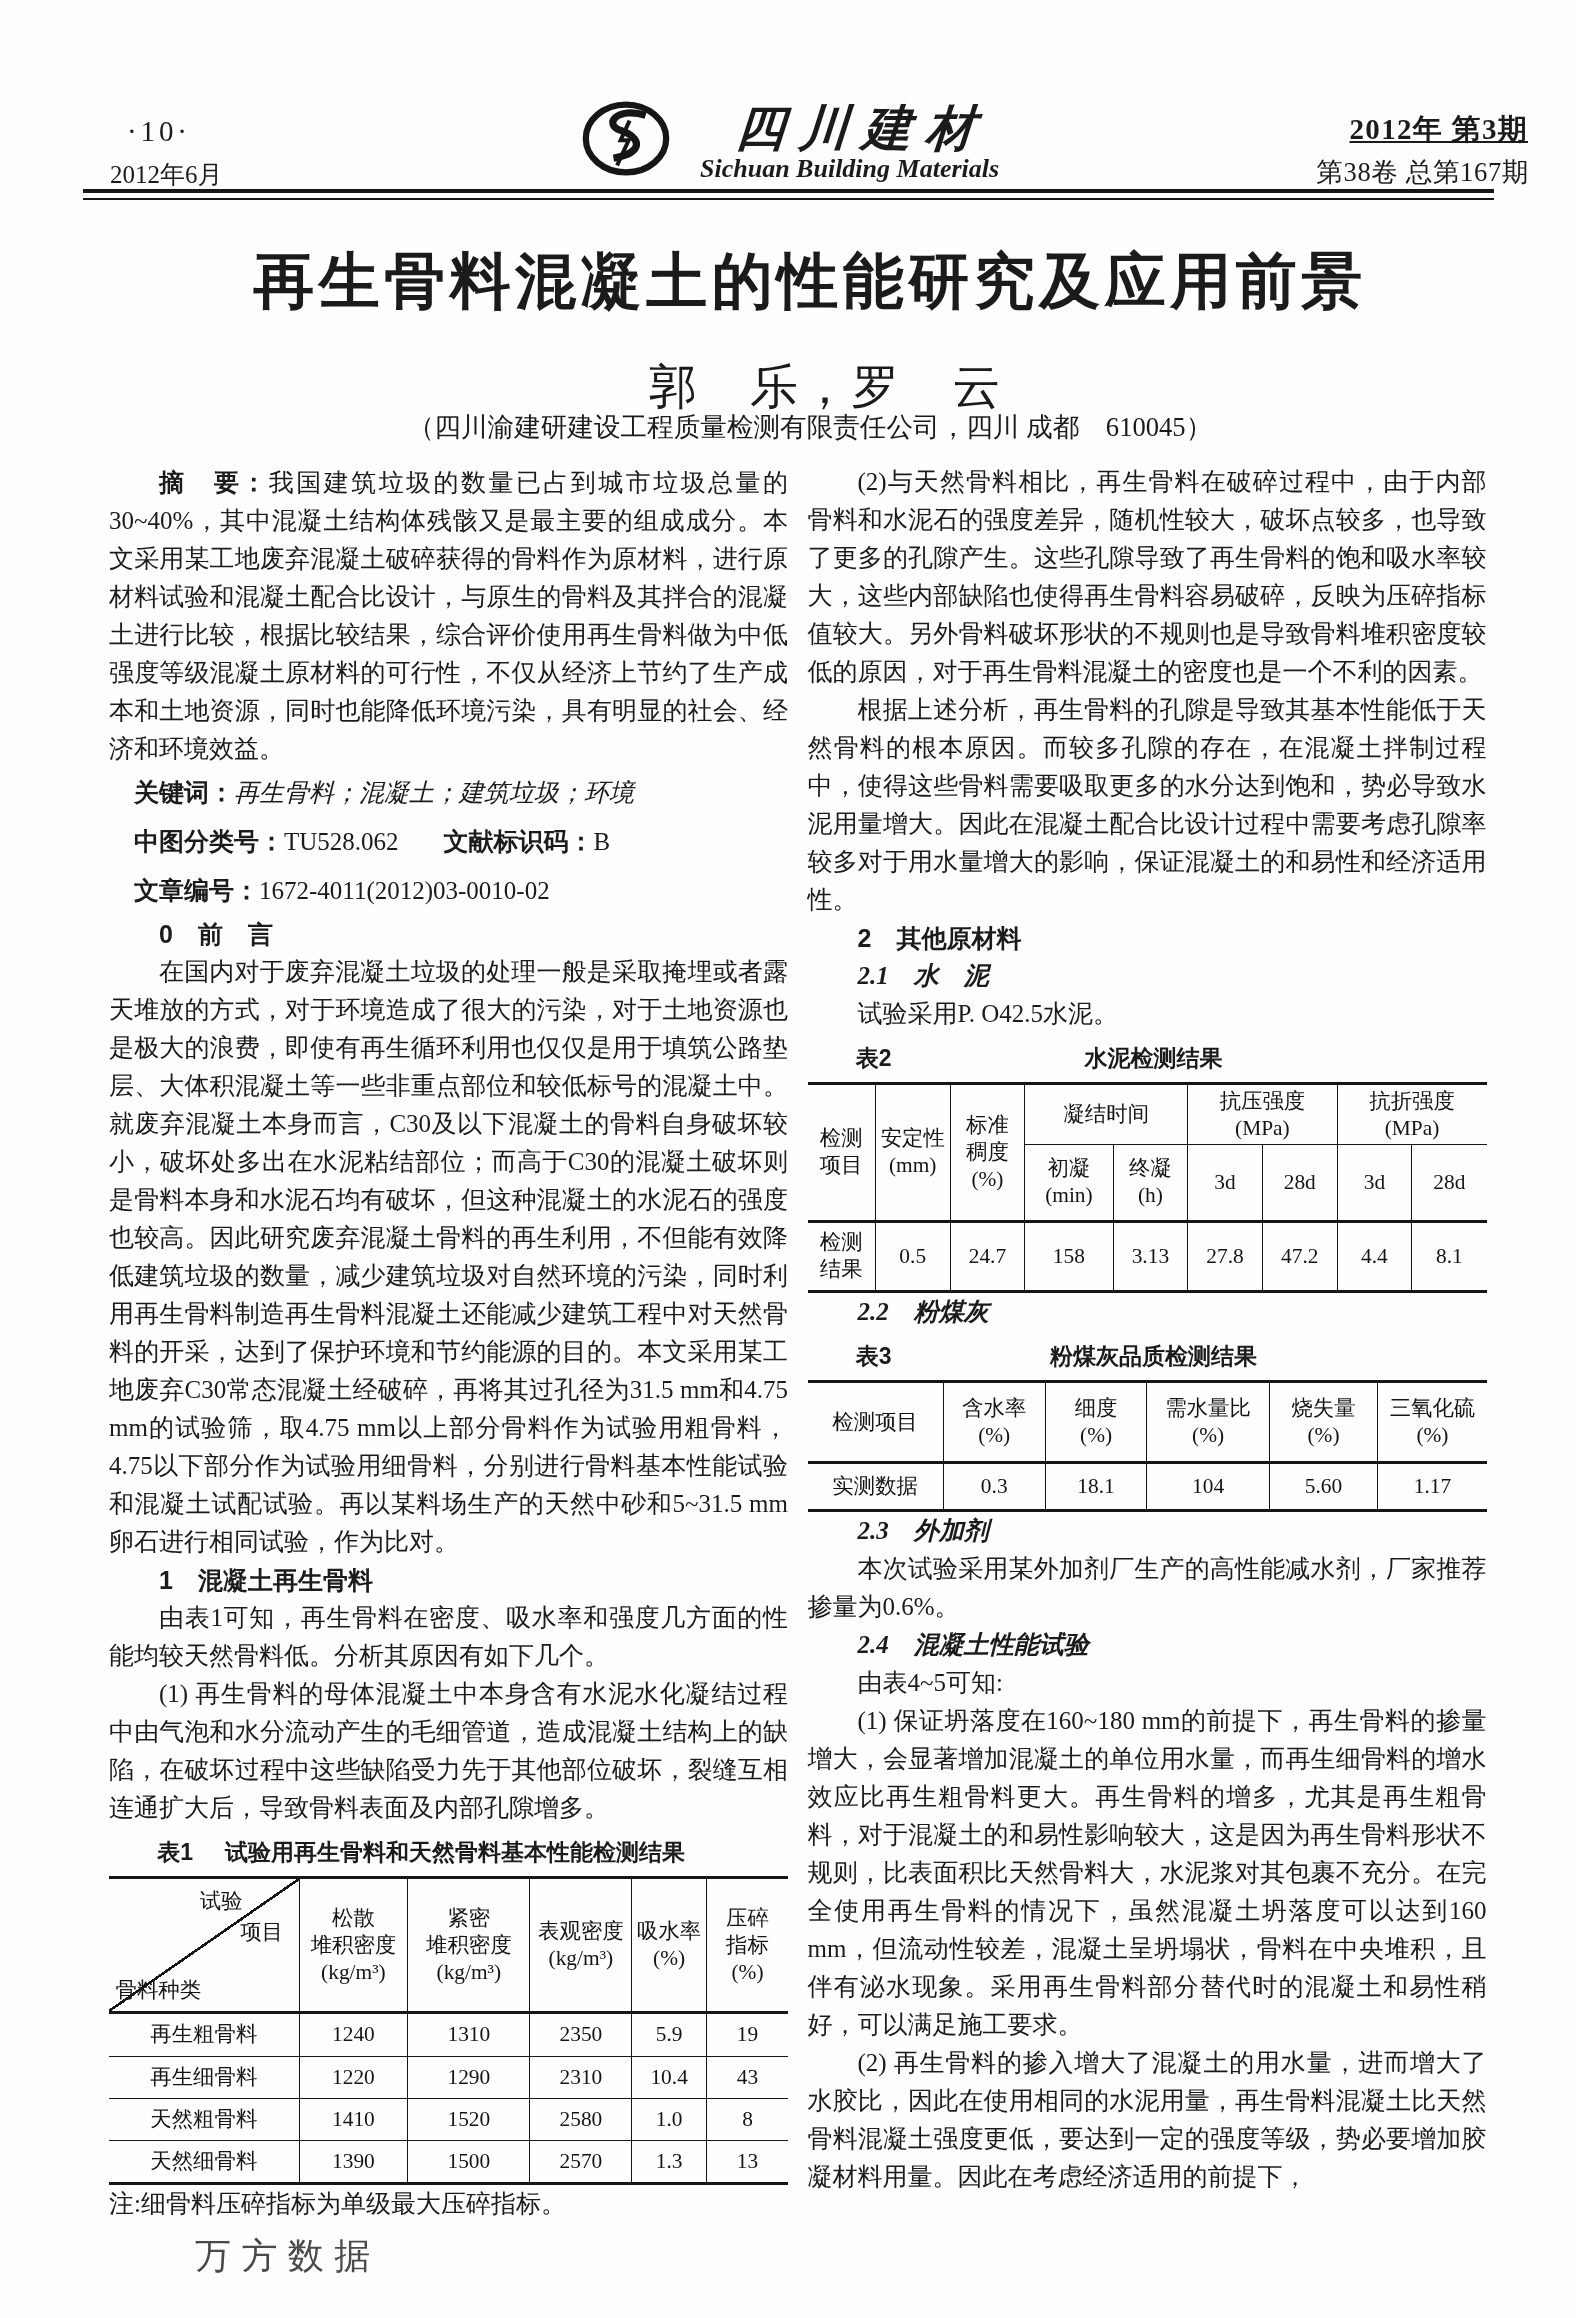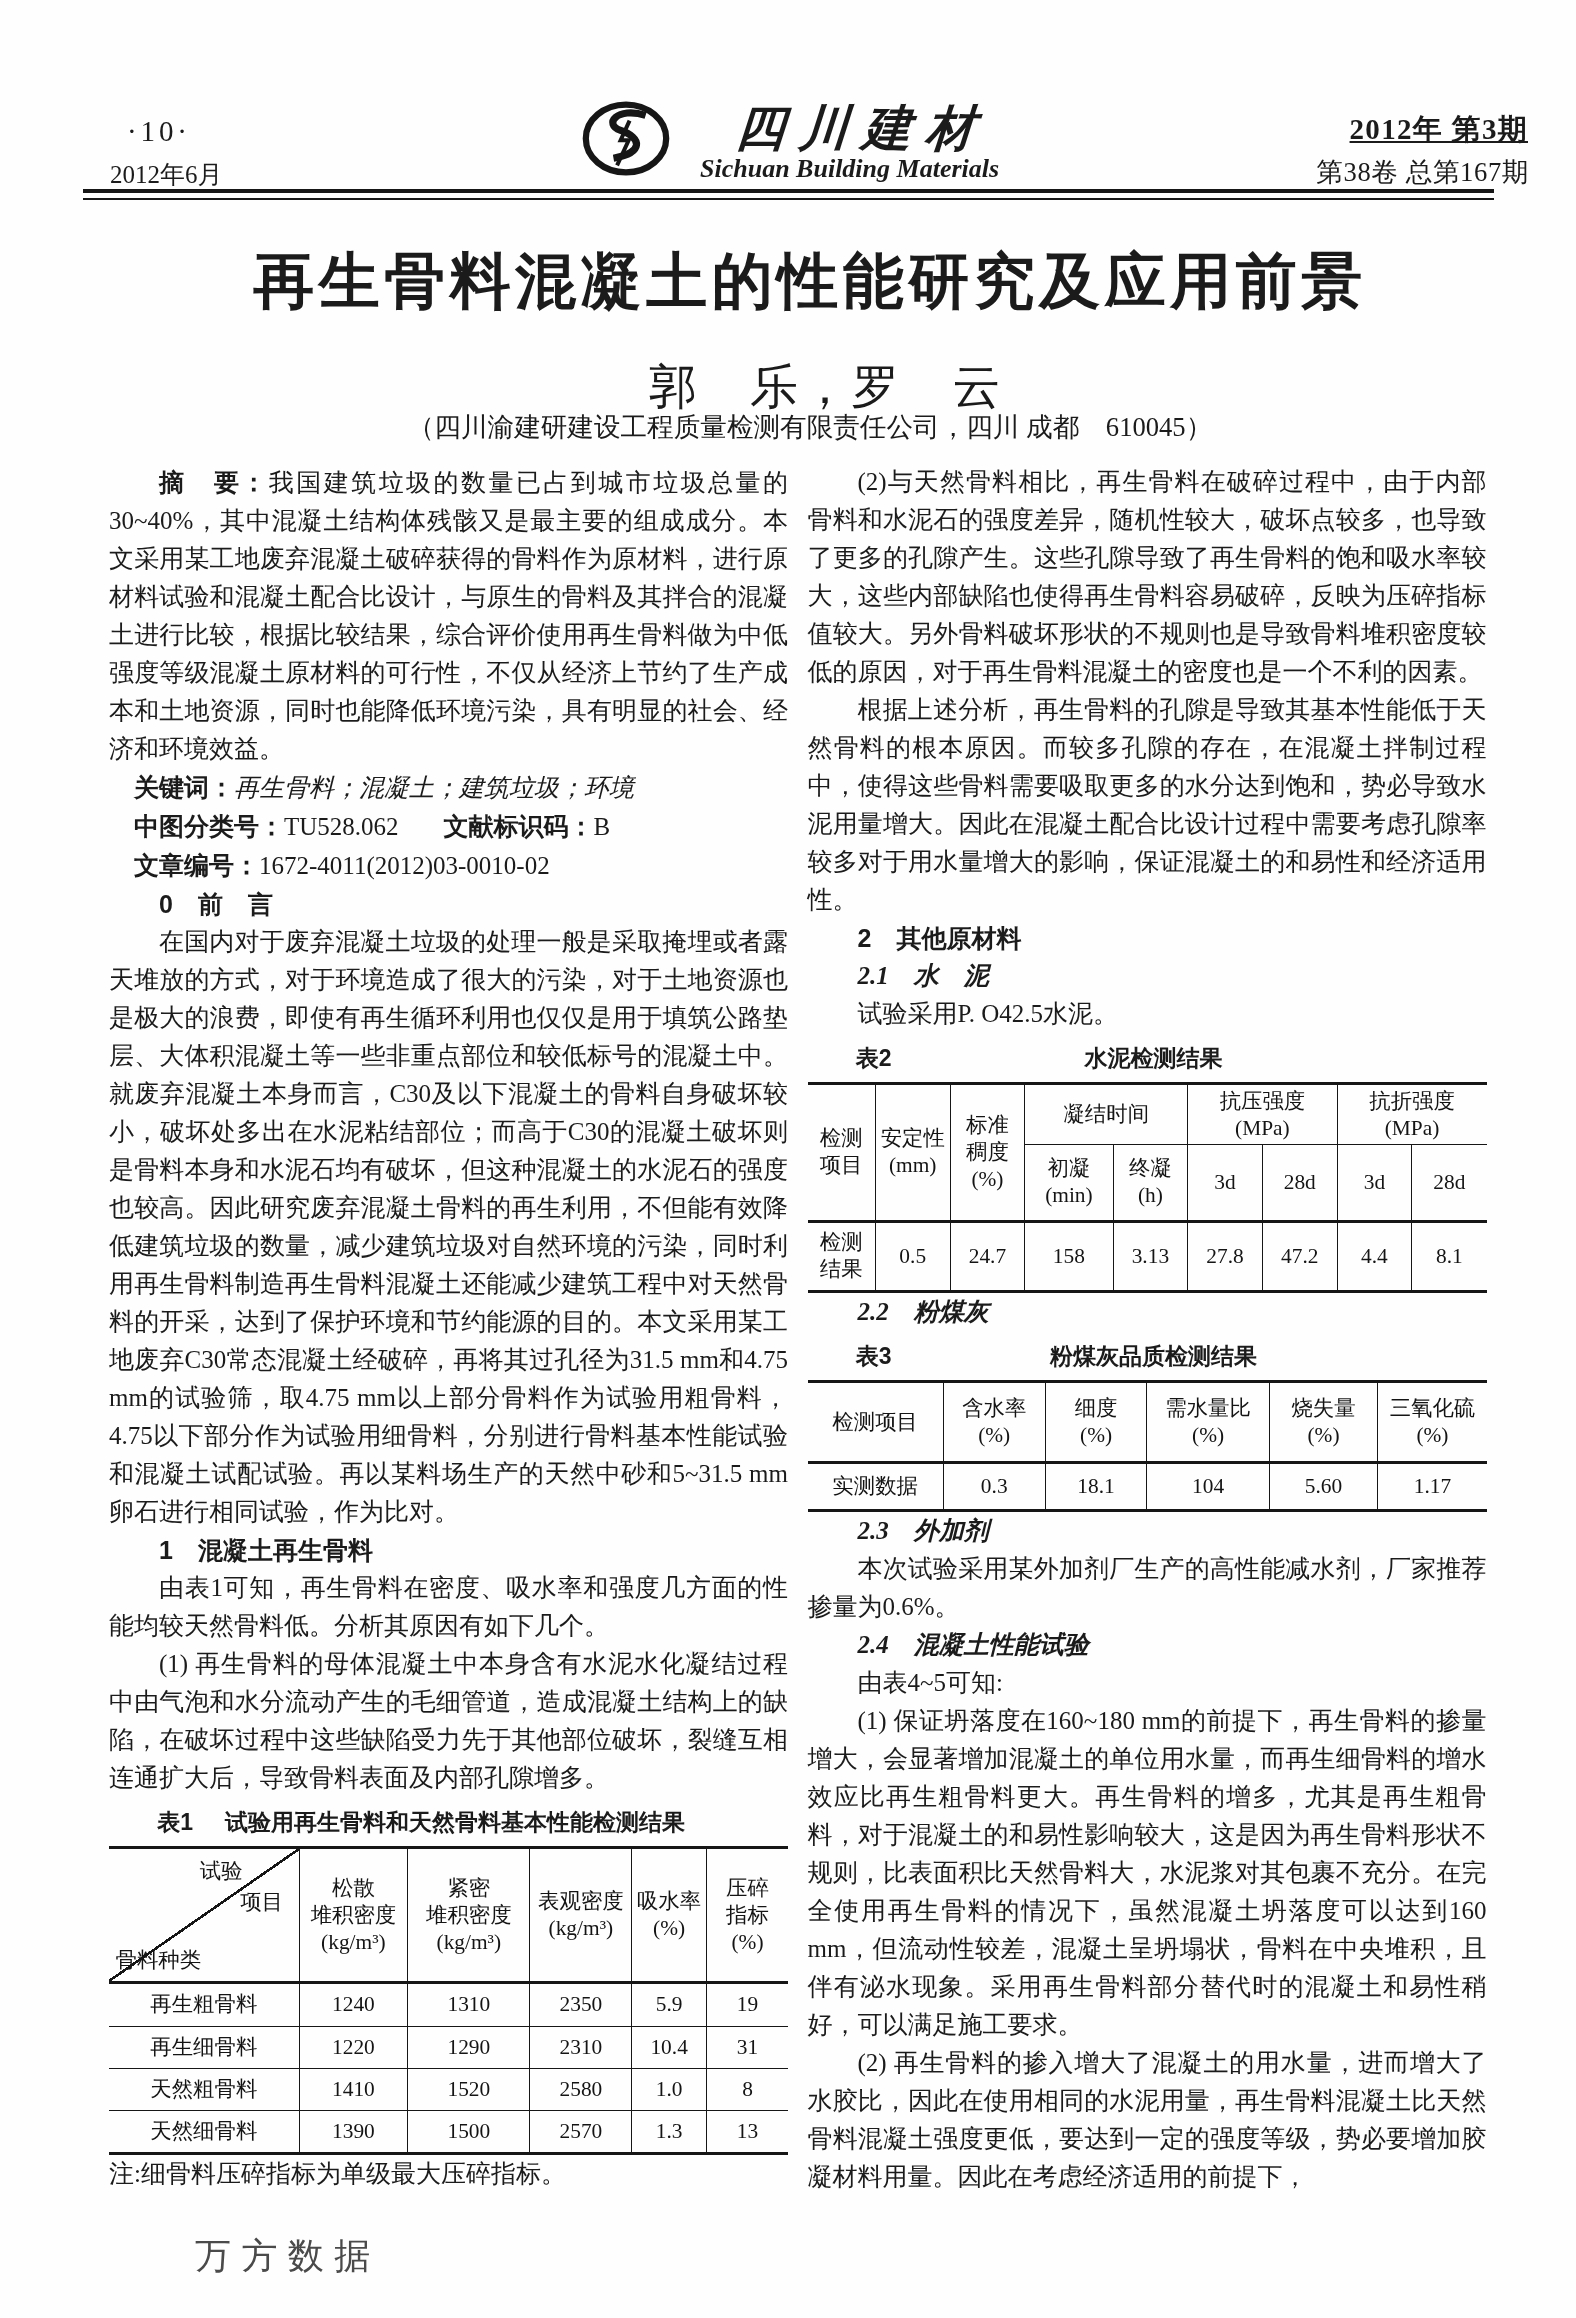--- a/index.html
+++ b/index.html
@@ -22,21 +22,21 @@
   .title{left:0;top:241px;width:100%;text-align:center;font-weight:bold;font-size:61px;letter-spacing:4.5px;}
   .authors{left:16px;top:355px;width:100%;text-align:center;font-size:48px;letter-spacing:2.6px;}
   .affil{left:0;top:409px;width:100%;text-align:center;font-size:26.6px;}
   
   .columns{position:absolute;top:463px;left:109px;width:1378px;display:flex;gap:19.5px;}
   .col{width:679px;}
   p.body{margin:0;font-size:25px;line-height:38px;text-align:justify;text-indent:2em;}
   p.noind{text-indent:0;}
   .blab{font-weight:bold;font-family:"Liberation Sans","DejaVu Sans",sans-serif;}
   .kw-val{font-style:italic;}
-  .kvline{margin:0;font-size:25px;line-height:38px;text-indent:1em;}
+  .kvline{margin:0;font-size:25px;line-height:48px;text-indent:1em;}
   .gap{display:inline-block;width:45px;}
   .h-major{margin:22px 0 15.6px;font-size:30px;font-weight:bold;text-indent:0;
            font-family:"Liberation Sans","DejaVu Sans",sans-serif;}
   .h-sub{margin:10.4px 0 6.5px;font-size:27px;font-weight:bold;font-style:italic;text-indent:0;}
   
   .cap{display:flex;align-items:baseline;margin:10.4px 0 7.8px;font-size:23px;font-weight:bold;
        font-family:"Liberation Sans","DejaVu Sans",sans-serif;}
   .cap .no{width:84px;text-align:right;}
   .cap .ti{flex:1;text-align:center;padding-right:71px;}
   table.tbl{width:100%;border-collapse:collapse;text-align:center;font-size:21.4px;line-height:27px;
@@ -162,21 +162,21 @@
             <td>2350</td>
             <td>5.9</td>
             <td>19</td>
           </tr>
           <tr>
             <td>再生细骨料</td>
             <td>1220</td>
             <td>1290</td>
             <td>2310</td>
             <td>10.4</td>
-            <td>31</td>
+            <td>43</td>
           </tr>
           <tr>
             <td>天然粗骨料</td>
             <td>1410</td>
             <td>1520</td>
             <td>2580</td>
             <td>1.0</td>
             <td>8</td>
           </tr>
           <tr>

